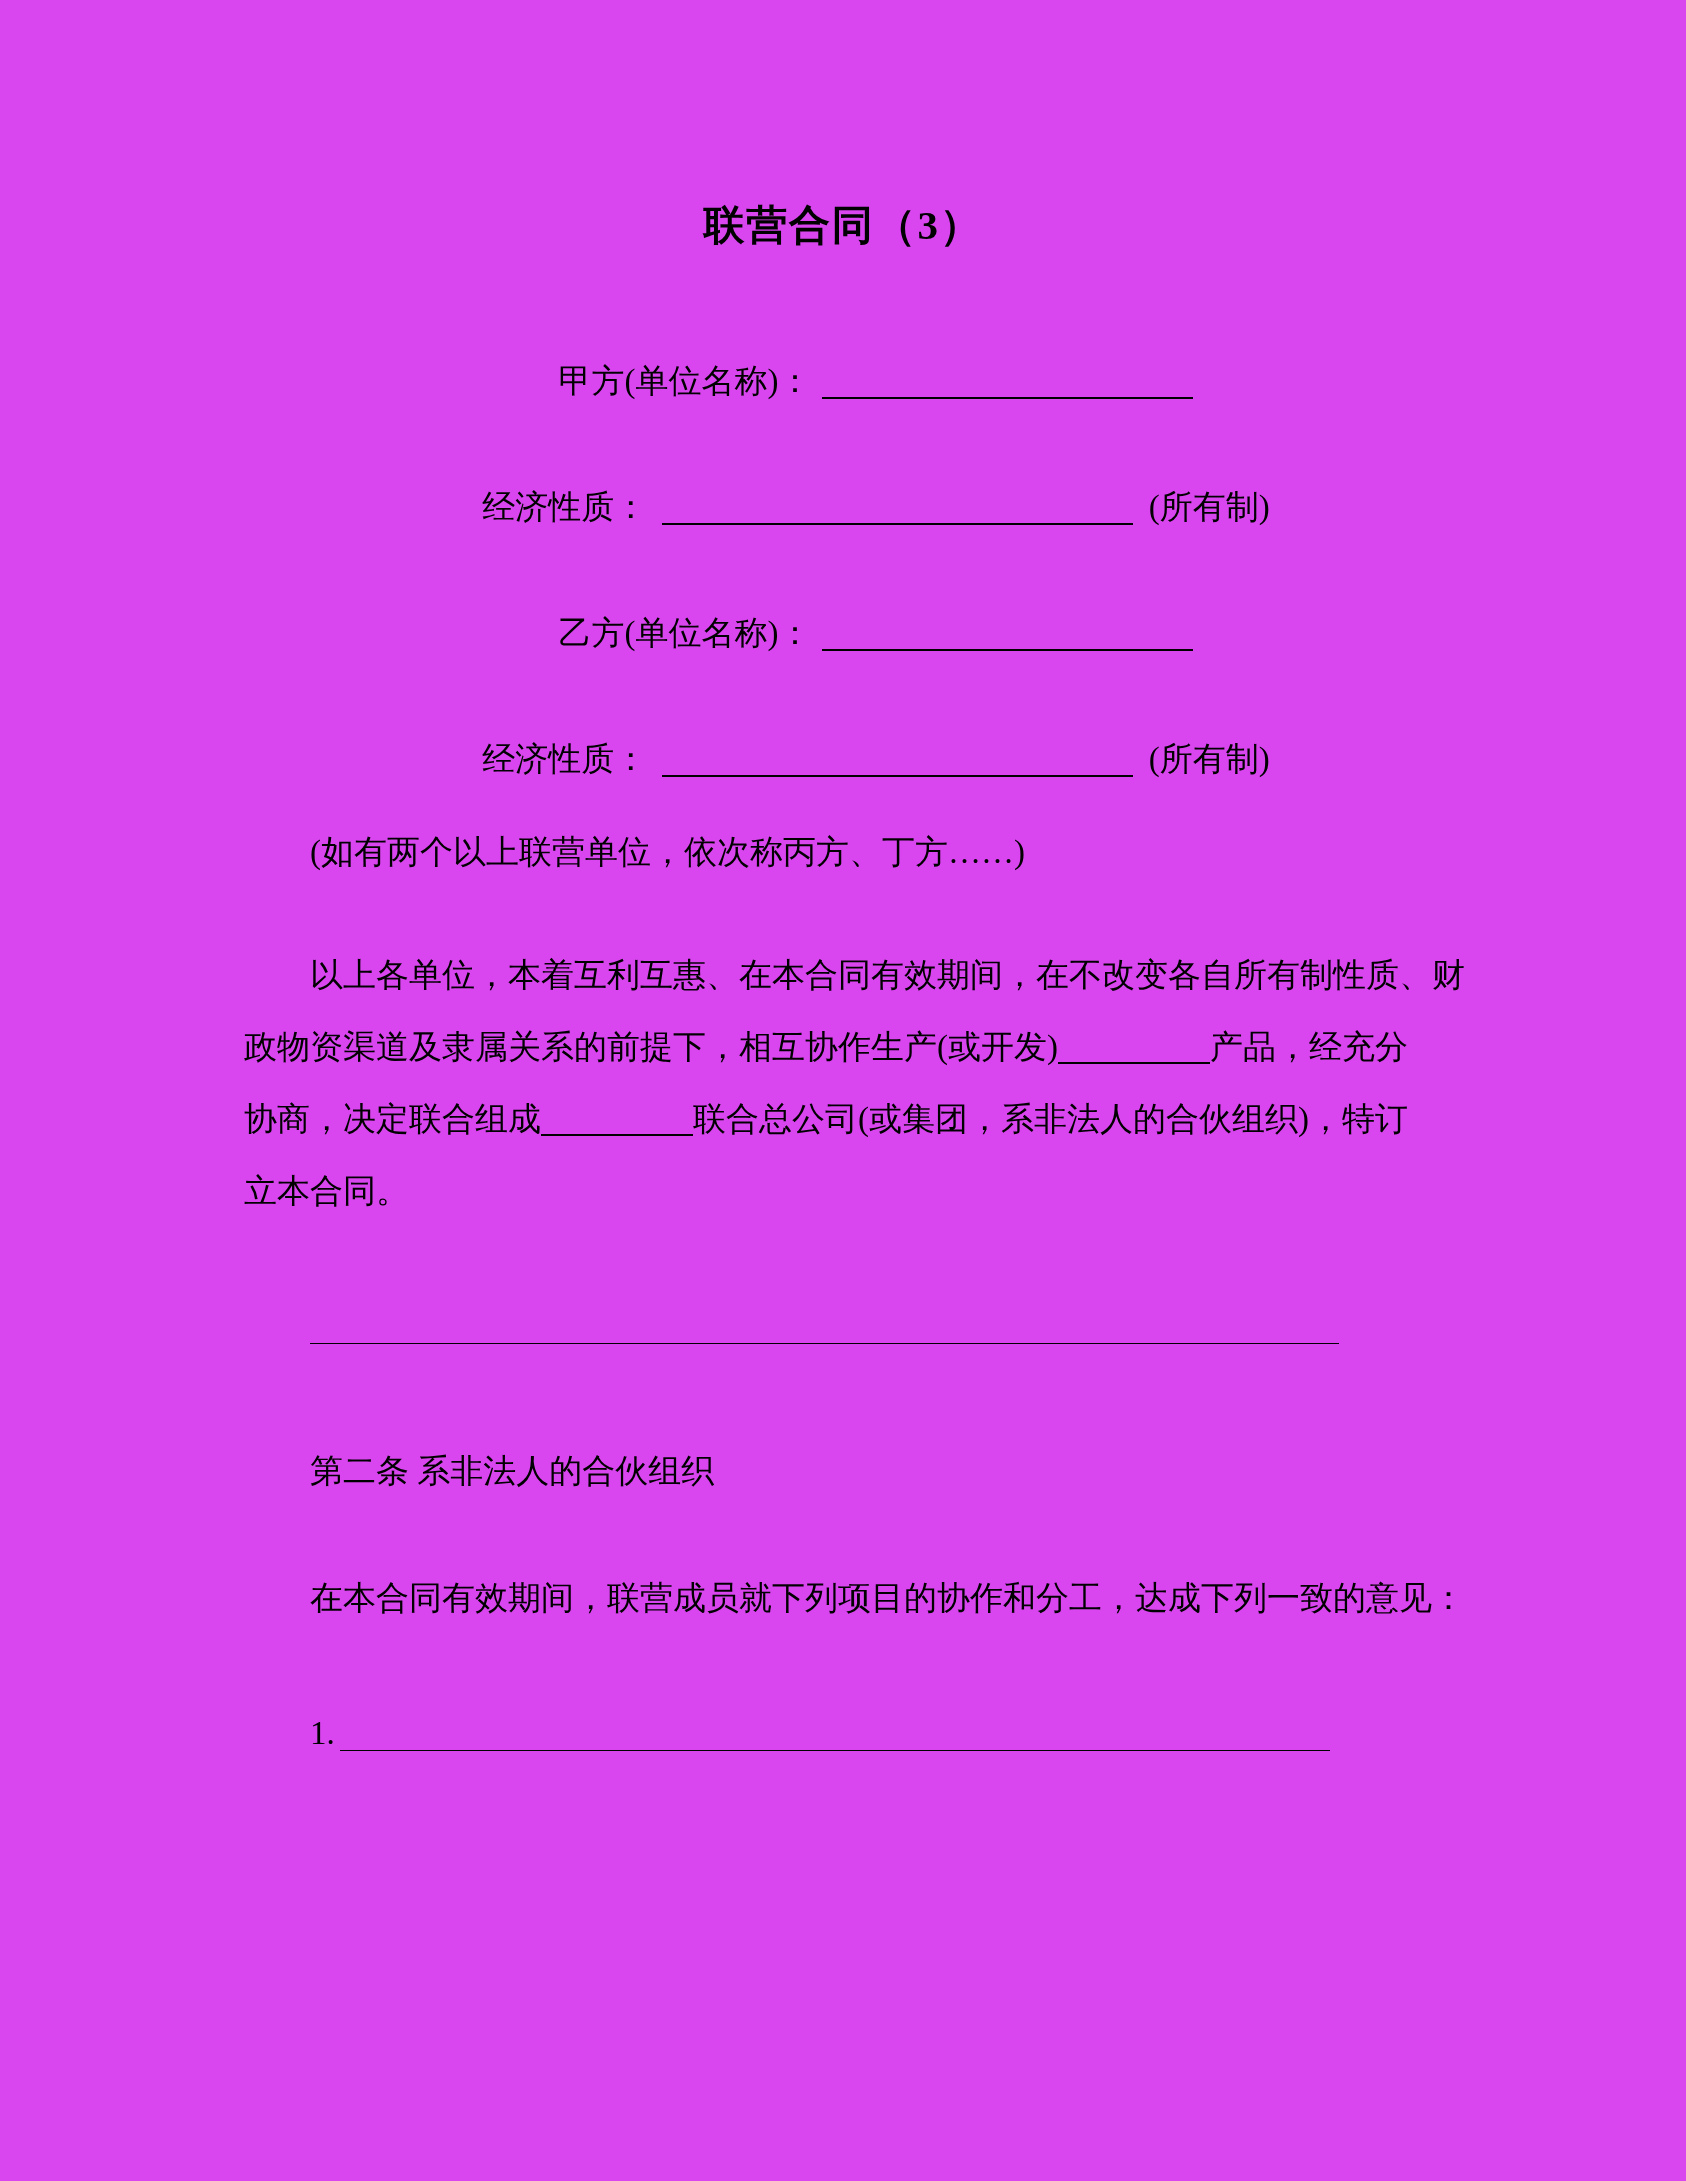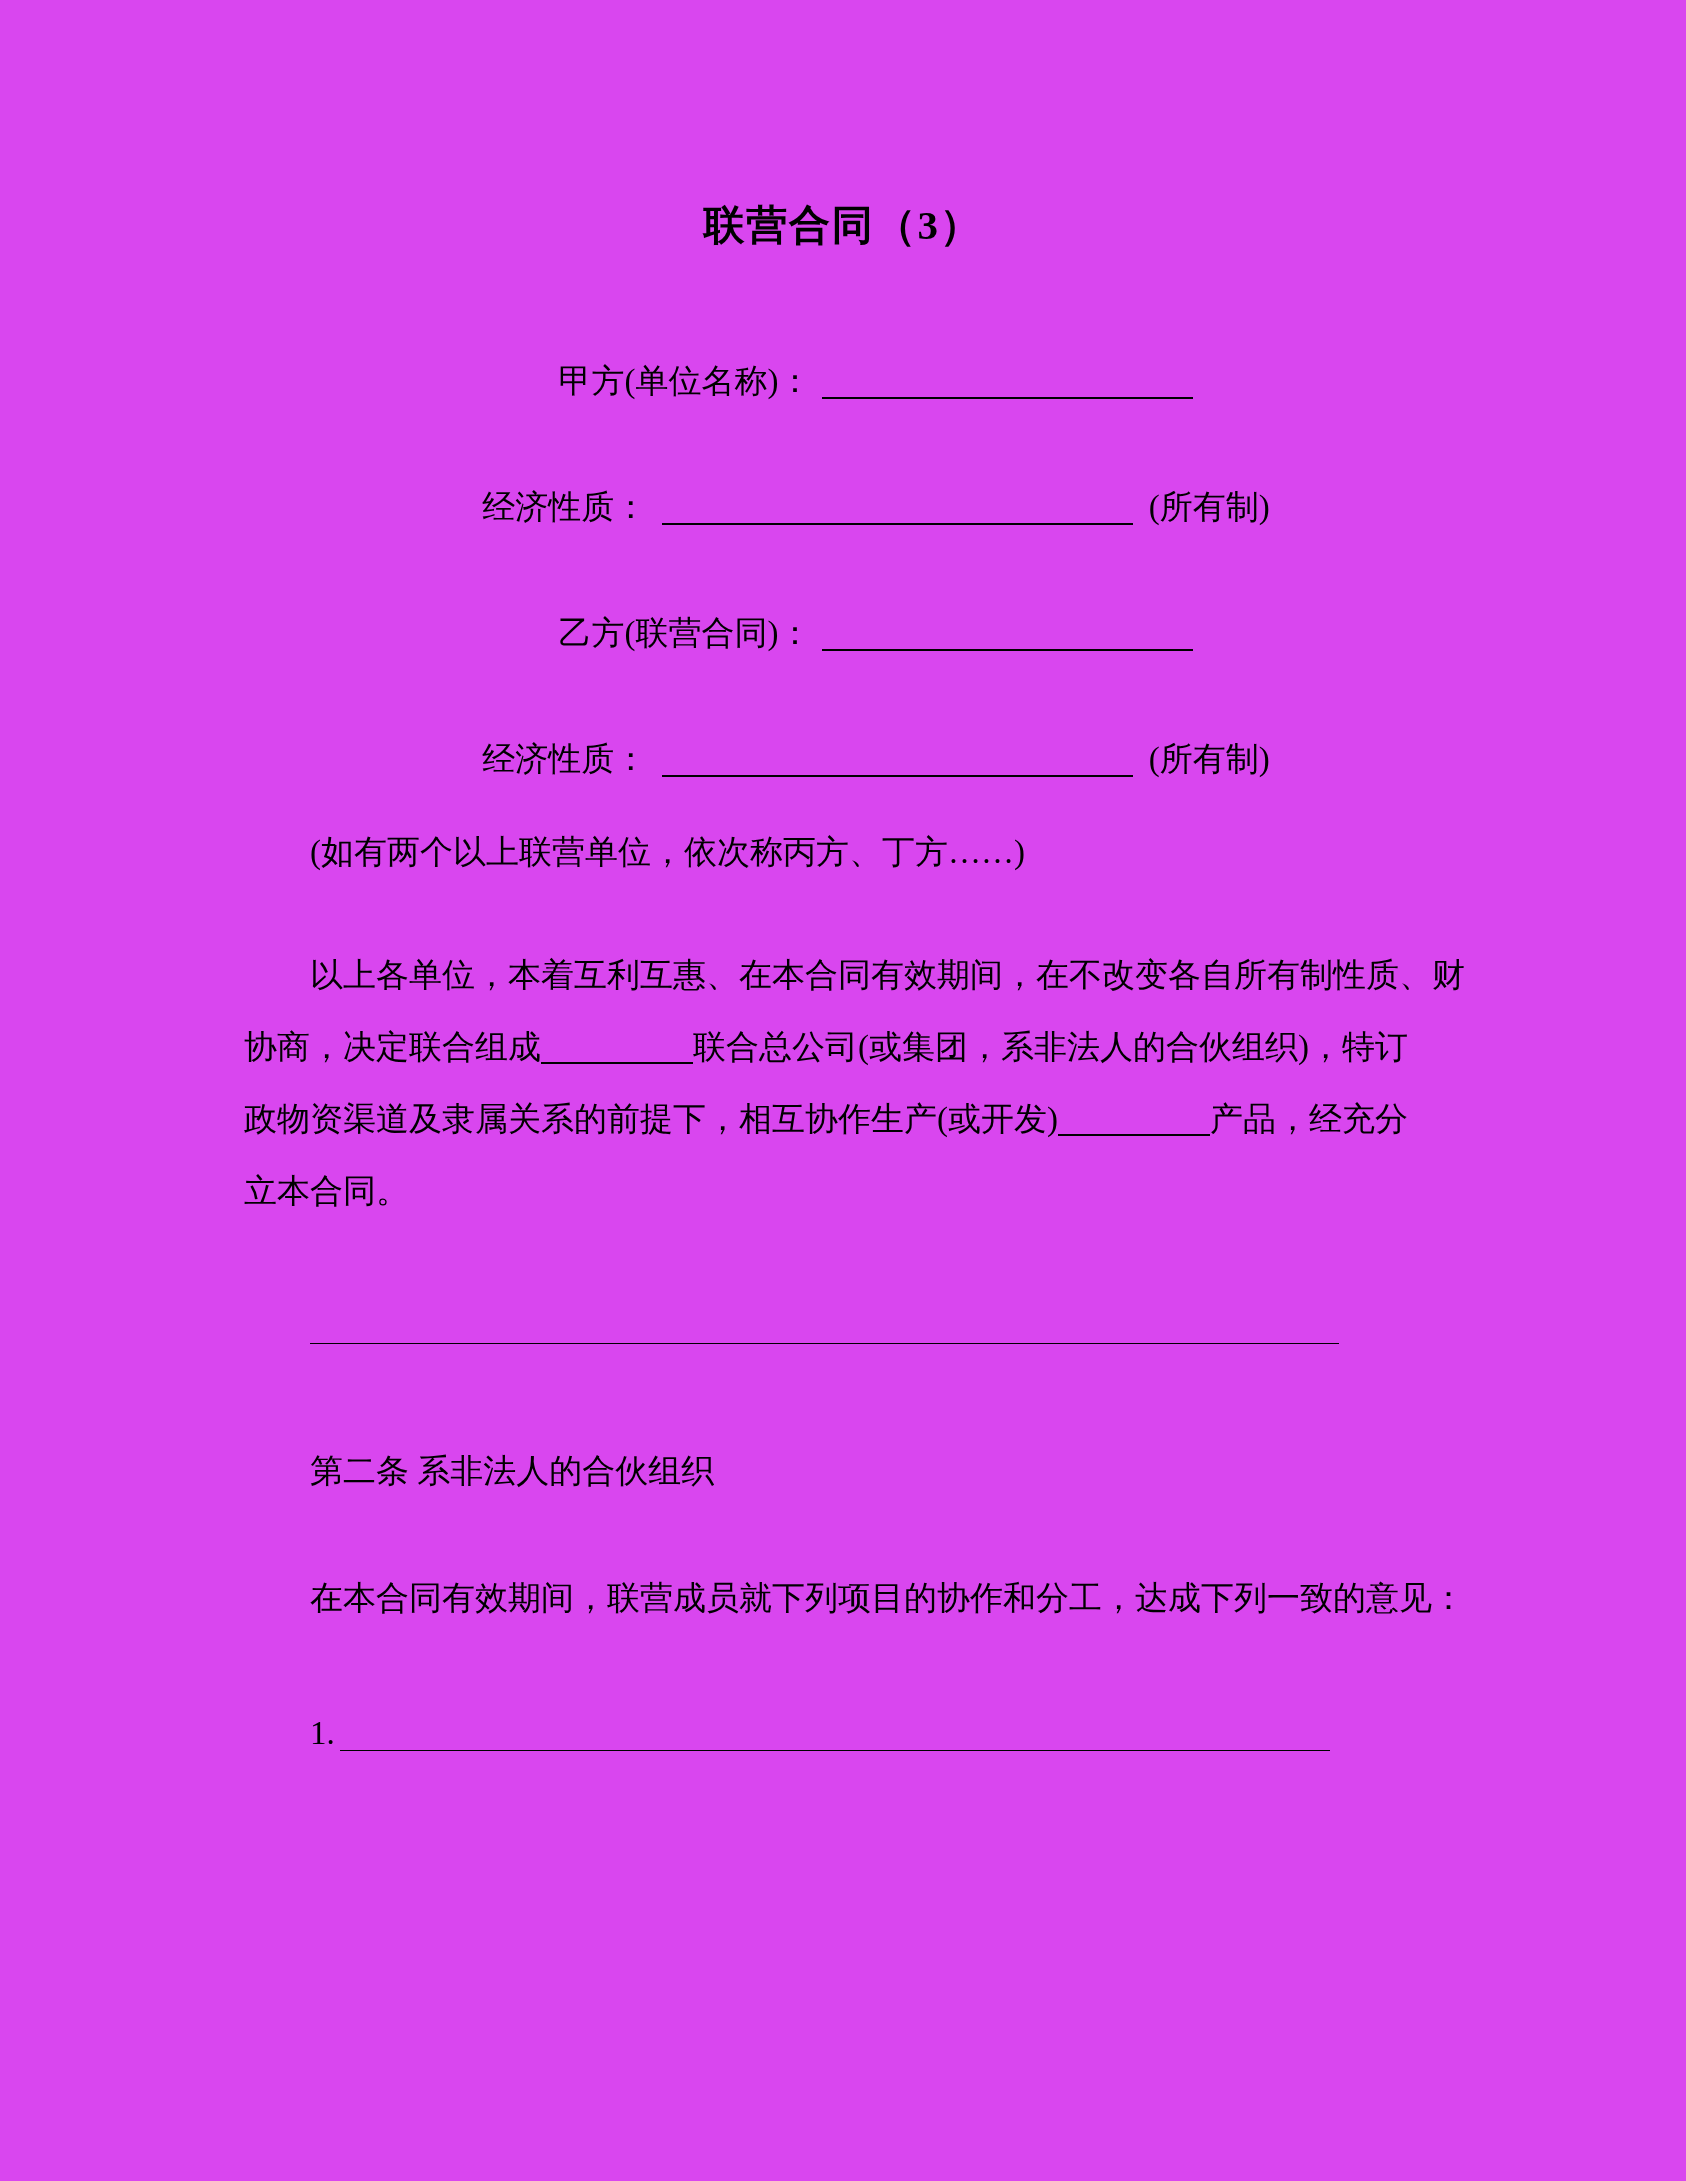--- a/index.html
+++ b/index.html
@@ -109,36 +109,36 @@
 
   <div class="form-line first">
     <span>甲方(单位名称)：</span><span class="blank w-name"></span>
   </div>
 
   <div class="form-line">
     <span>经济性质：</span><span class="blank w-econ"></span><span class="suffix">(所有制)</span>
   </div>
 
   <div class="form-line">
-    <span>乙方(联营合同)：</span><span class="blank w-name"></span>
+    <span>乙方(单位名称)：</span><span class="blank w-name"></span>
   </div>
 
   <div class="form-line">
     <span>经济性质：</span><span class="blank w-econ"></span><span class="suffix">(所有制)</span>
   </div>
 
   <div class="note-line">(如有两个以上联营单位，依次称丙方、丁方……)</div>
 
   <div class="preamble">
     <div class="para-line indent">以上各单位，本着互利互惠、在本合同有效期间，在不改变各自所有制性质、财</div>
     <div class="para-line">
-      <span>协商，决定联合组成</span><span class="inline-blank"></span><span>联合总公司(或集团，系非法人的合伙组织)，特订</span>
+      <span>政物资渠道及隶属关系的前提下，相互协作生产(或开发)</span><span class="inline-blank"></span><span>产品，经充分</span>
     </div>
     <div class="para-line">
-      <span>政物资渠道及隶属关系的前提下，相互协作生产(或开发)</span><span class="inline-blank"></span><span>产品，经充分</span>
+      <span>协商，决定联合组成</span><span class="inline-blank"></span><span>联合总公司(或集团，系非法人的合伙组织)，特订</span>
     </div>
     <div class="para-line">立本合同。</div>
   </div>
 
 
   <div class="full-blank-line"></div>
 
   <div class="article-heading a2">第二条 系非法人的合伙组织</div>
 
   <div class="intro-line">在本合同有效期间，联营成员就下列项目的协作和分工，达成下列一致的意见：</div>

